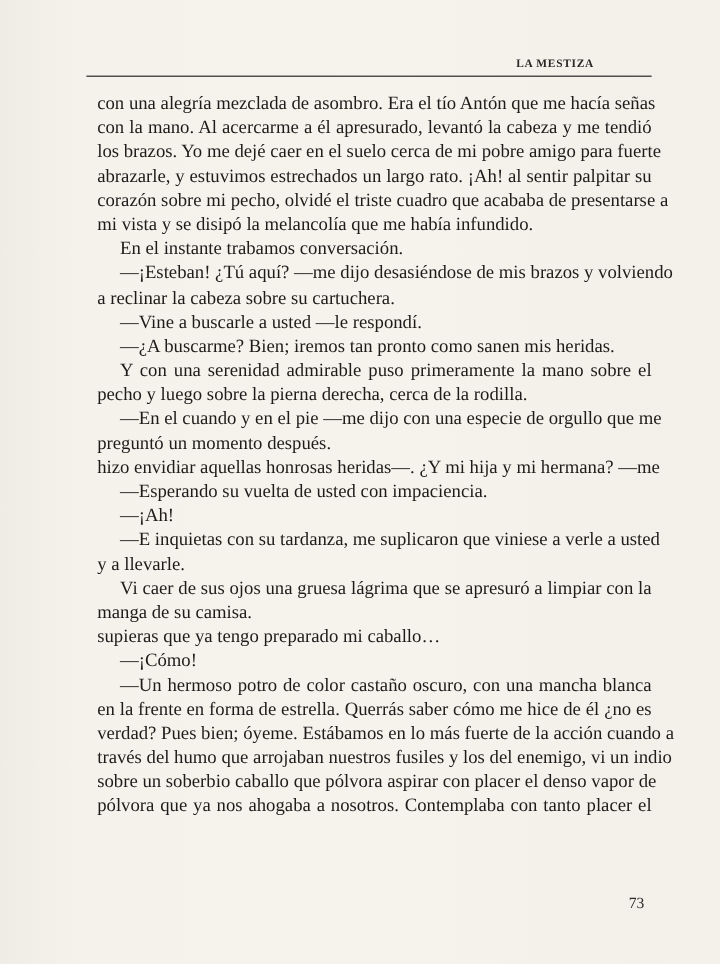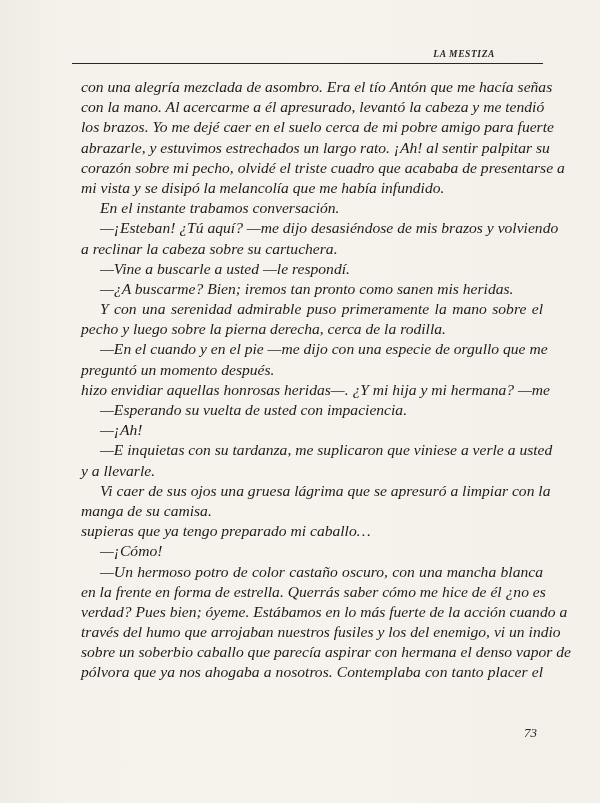--- a/index.html
+++ b/index.html
@@ -6,21 +6,20 @@
   body {
     width: 600px; height: 803px; overflow: hidden;
     background: #f4f1eb;
     font-family: "Liberation Serif", "DejaVu Serif", serif;
     color: #1e1c1a;
     position: relative;
   }
   .page {
     position: absolute; left: 0; top: 0; width: 553px; height: 803px;
     background: linear-gradient(90deg, #efece5 0%, #f5f2ec 12%, #f6f3ed 60%, #f3f0ea 100%);
-    font-style: italic;
   }
   .running-head {
     position: absolute; right: 58px; top: 49px;
     font-size: 9.5px; letter-spacing: 0.6px; font-weight: bold;
     color: #2a2826;
   }
   .head-rule {
     position: absolute; left: 72px; top: 63px; width: 471px; height: 1px;
     background: #2a2826;
   }
@@ -28,21 +27,21 @@
     position: absolute; left: 81px; top: 77px; width: 462px;
     font-size: 15.6px; line-height: 20.2px;
   }
   .line {
     white-space: nowrap; height: 20.2px;
     text-align: justify; text-align-last: justify;
   }
   .line.last { text-align-last: left; }
   .line.indent { padding-left: 19px; }
   .folio {
-    position: absolute; left: 524px; top: 725px;
+    position: absolute; left: 524px; top: 745px;
     font-size: 13px; color: #2a2826;
   }
 </style>
 </head>
 <body>
 
 <div class="page">
   <div class="running-head">LA MESTIZA</div>
   <div class="head-rule"></div>
   <div class="body-text" id="body-text">
@@ -67,17 +66,17 @@
       <div class="line indent">—E inquietas con su tardanza, me suplicaron que viniese a verle a usted</div>
       <div class="line last">y a llevarle.</div>
       <div class="line indent">Vi caer de sus ojos una gruesa lágrima que se apresuró a limpiar con la</div>
       <div class="line last">manga de su camisa.</div>
       <div class="line last">supieras que ya tengo preparado mi caballo…</div>
       <div class="line indent last">—¡Cómo!</div>
       <div class="line indent">—Un hermoso potro de color castaño oscuro, con una mancha blanca</div>
       <div class="line">en la frente en forma de estrella. Querrás saber cómo me hice de él ¿no es</div>
       <div class="line">verdad? Pues bien; óyeme. Estábamos en lo más fuerte de la acción cuando a</div>
       <div class="line">través del humo que arrojaban nuestros fusiles y los del enemigo, vi un indio</div>
-      <div class="line">sobre un soberbio caballo que parecía aspirar con hermana el denso vapor de</div>
+      <div class="line">sobre un soberbio caballo que pólvora aspirar con placer el denso vapor de</div>
       <div class="line">pólvora que ya nos ahogaba a nosotros. Contemplaba con tanto placer el</div>
     </div>
   <div class="folio">73</div>
 </div>
 
 </body></html>

